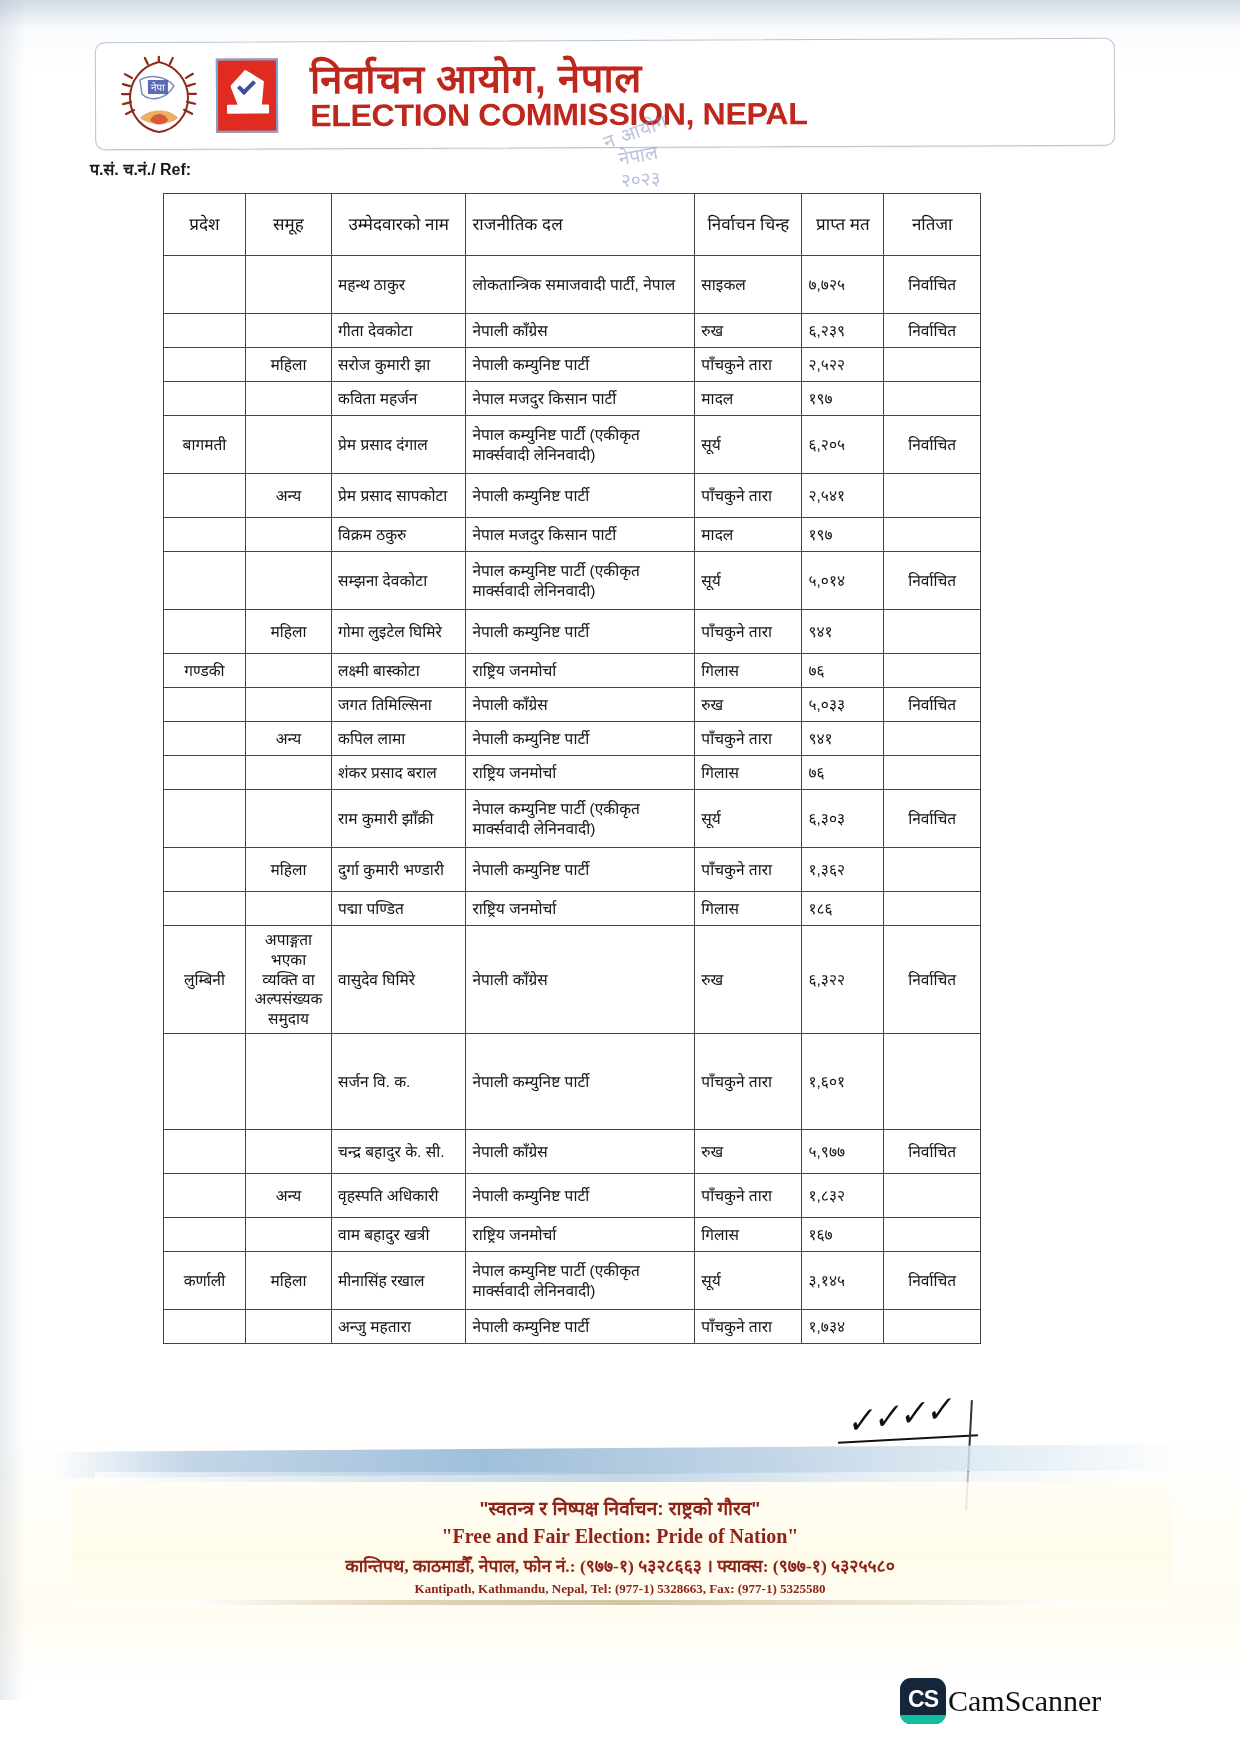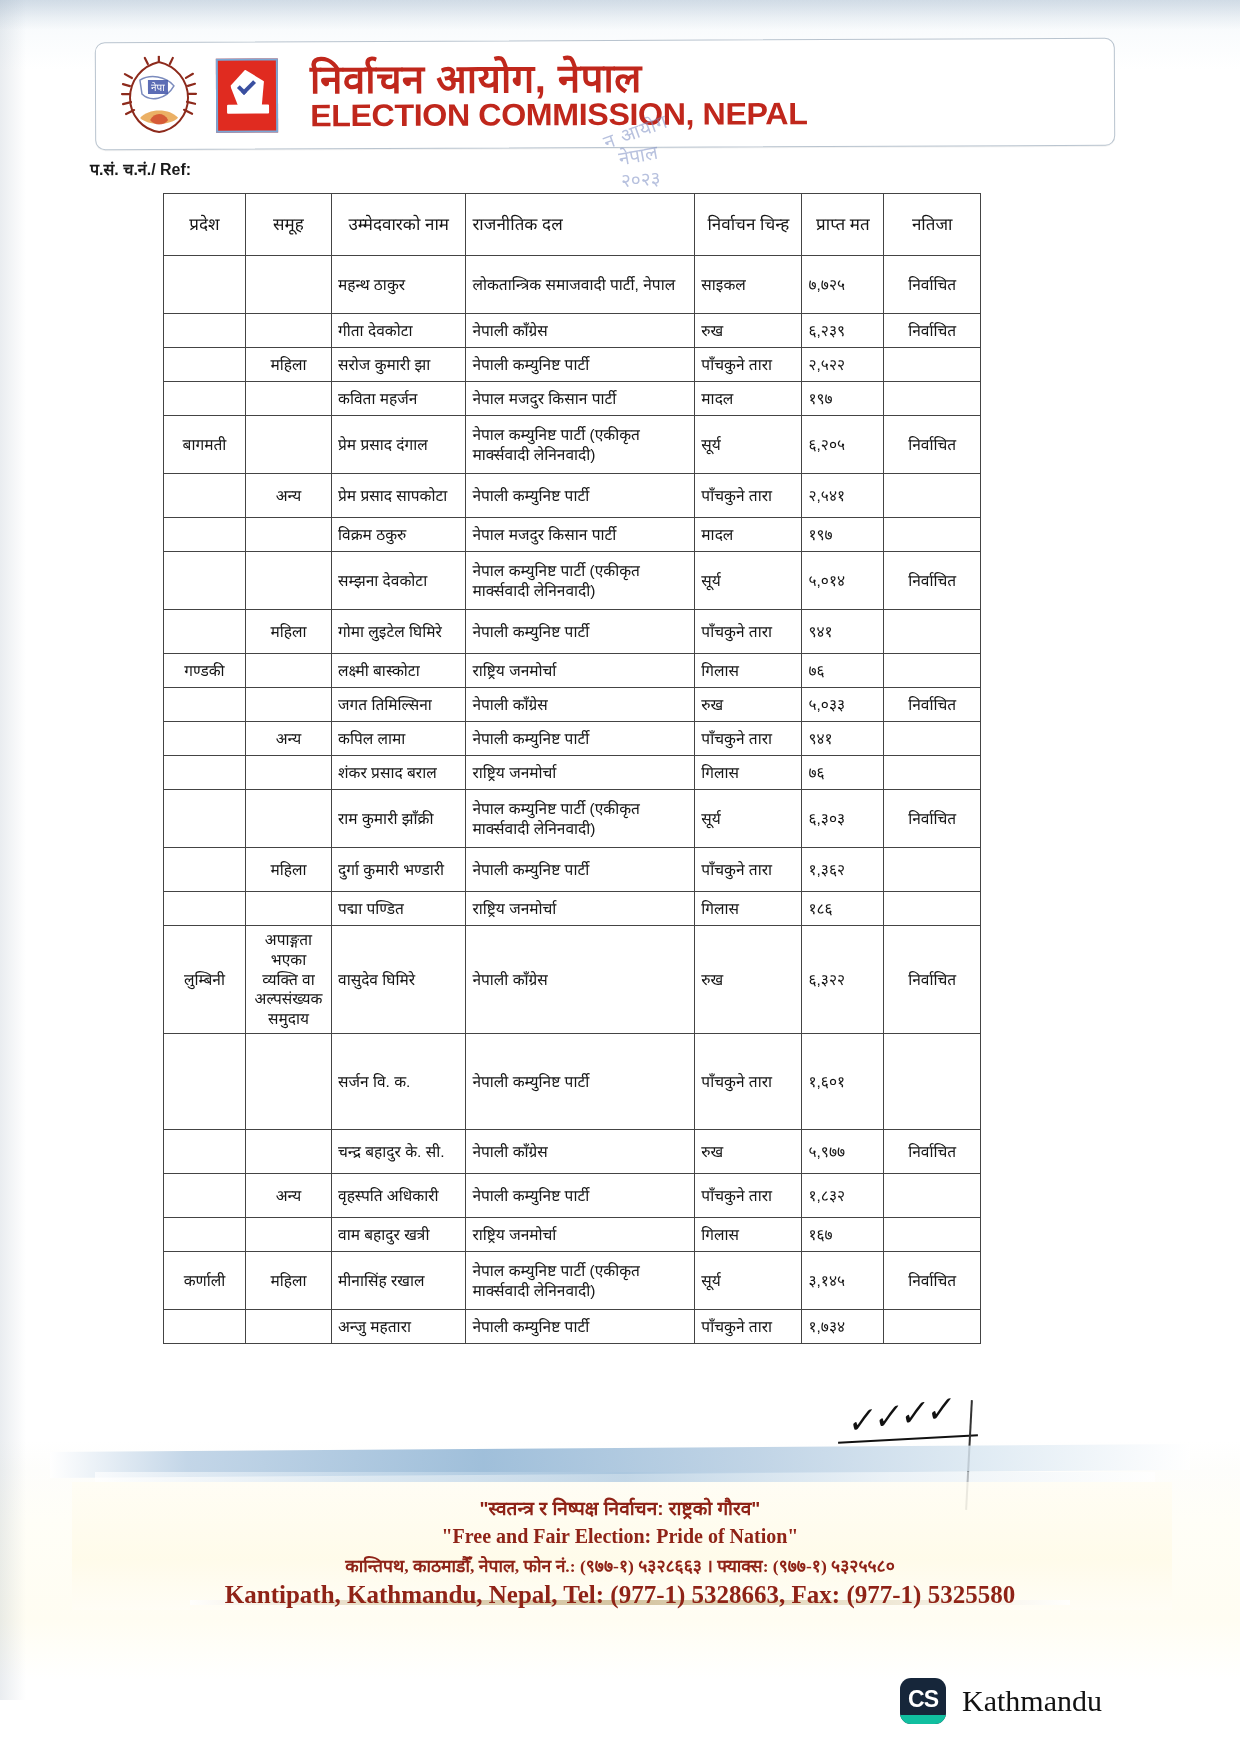--- a/index.html
+++ b/index.html
@@ -171,31 +171,31 @@
   .f-en-quote{
     font-family:"Liberation Serif","DejaVu Serif",serif;
     font-size:20px; font-weight:700; margin-bottom:5px;
   }
   .f-np-addr{
     font-family:Liberation Serif, serif;
     font-size:17.5px; font-weight:700; margin-bottom:4px;
   }
   .f-en-addr{
     font-family:"Liberation Serif","DejaVu Serif",serif;
-    font-size:25px; font-weight:700; margin-bottom:4px;
+    font-size:13px; font-weight:700; margin-bottom:4px;
   }
   .f-email{
     font-family:"Liberation Serif","DejaVu Serif",serif;
     font-size:19.5px; font-weight:700;
   }
 
   
   .camscanner{
     position:absolute; left:900px; top:1678px;
-    display:flex; align-items:center; gap:16px;
+    display:flex; align-items:center; gap:2px;
   }
   .cs-badge{
     width:46px; height:46px; border-radius:11px;
     background:#16263a; position:relative; overflow:hidden;
     display:flex; align-items:center; justify-content:center;
   }
   .cs-badge span{
     font-family:"Liberation Sans","DejaVu Sans",sans-serif;
     font-size:23px; font-weight:700; color:#ffffff; letter-spacing:-1px;
     margin-top:-4px;
@@ -499,14 +499,14 @@
   <div class="f-np-quote">"स्वतन्त्र र निष्पक्ष निर्वाचन: राष्ट्रको गौरव"</div>
   <div class="f-en-quote">"Free and Fair Election: Pride of Nation"</div>
   <div class="f-np-addr">कान्तिपथ, काठमाडौँ, नेपाल, फोन नं.: (९७७-१) ५३२८६६३ । फ्याक्स: (९७७-१) ५३२५५८०</div>
   <div class="f-en-addr">Kantipath, Kathmandu, Nepal, Tel: (977-1) 5328663, Fax: (977-1) 5325580</div>
 </div>
 
 <div class="camscanner">
   <div class="cs-badge">
     <span>CS</span>
   </div>
-  <div class="cs-word">Kathmandu</div>
+  <div class="cs-word">CamScanner</div>
 </div>
 
 </body></html>

